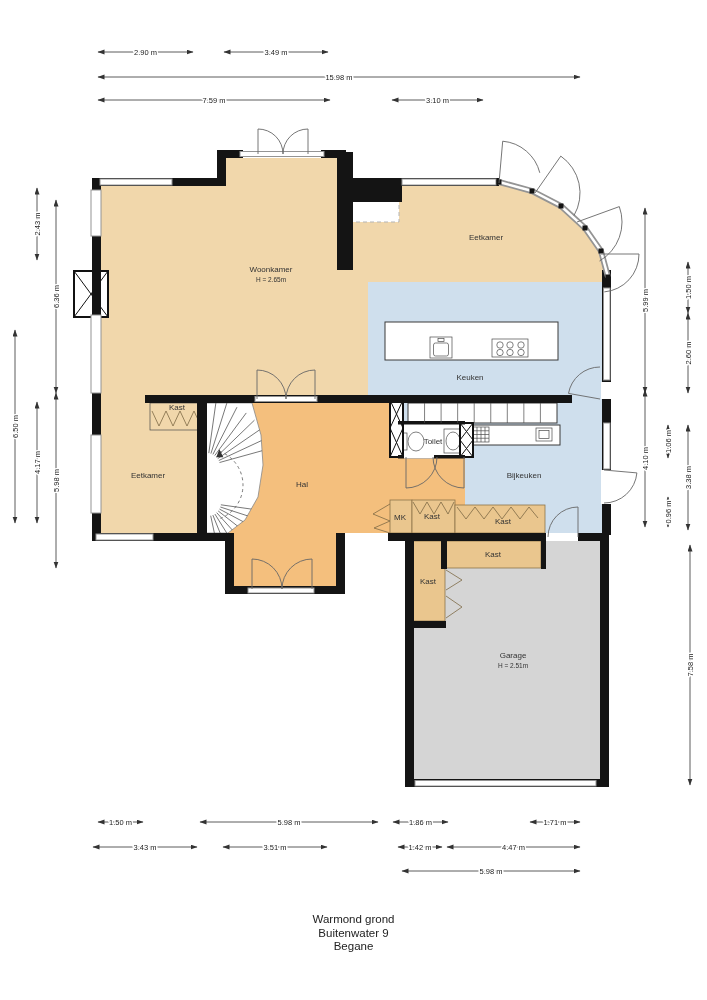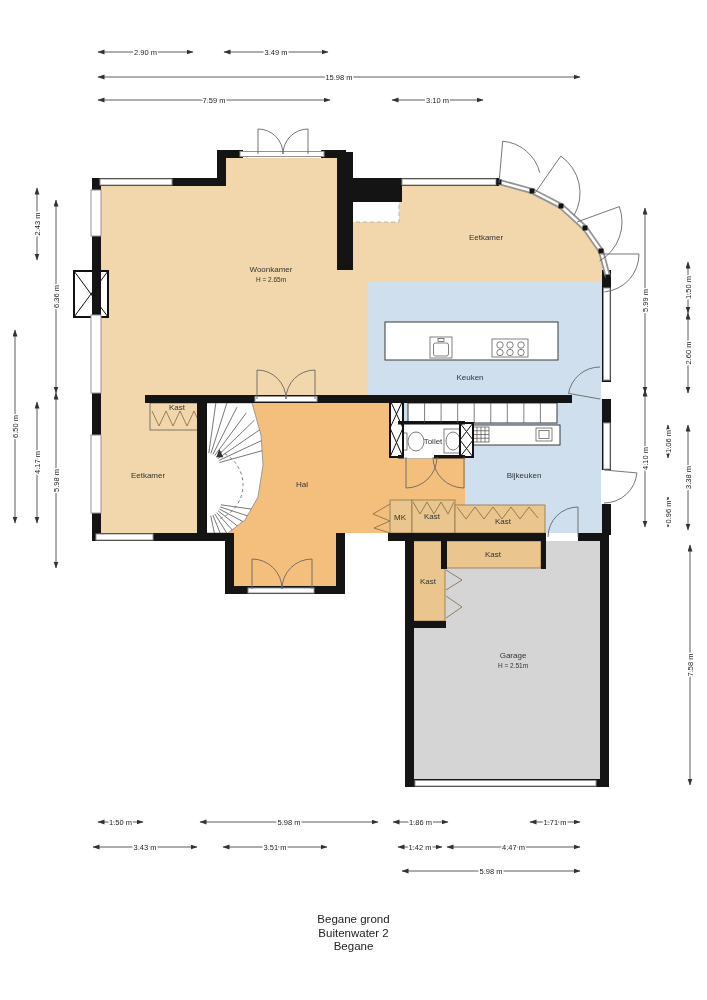--- a/index.html
+++ b/index.html
@@ -437,16 +437,16 @@
         <text x="428" y="584" text-anchor="middle" class="roomtext">Kast</text>
       </g>
       <g>
         <text x="513" y="658" text-anchor="middle" class="roomtext">Garage</text>
         <text x="513" y="668" text-anchor="middle" class="roomsub">H = 2.51m</text>
       </g>
     </g>
 </svg>
 
 <div id="title-block">
-  <span>Begane grond</span>
-  <span>Buitenwater 2</span>
+  <span>Warmond grond</span>
+  <span>Buitenwater 9</span>
   <span>Begane</span>
 </div>
 
 </body></html>

